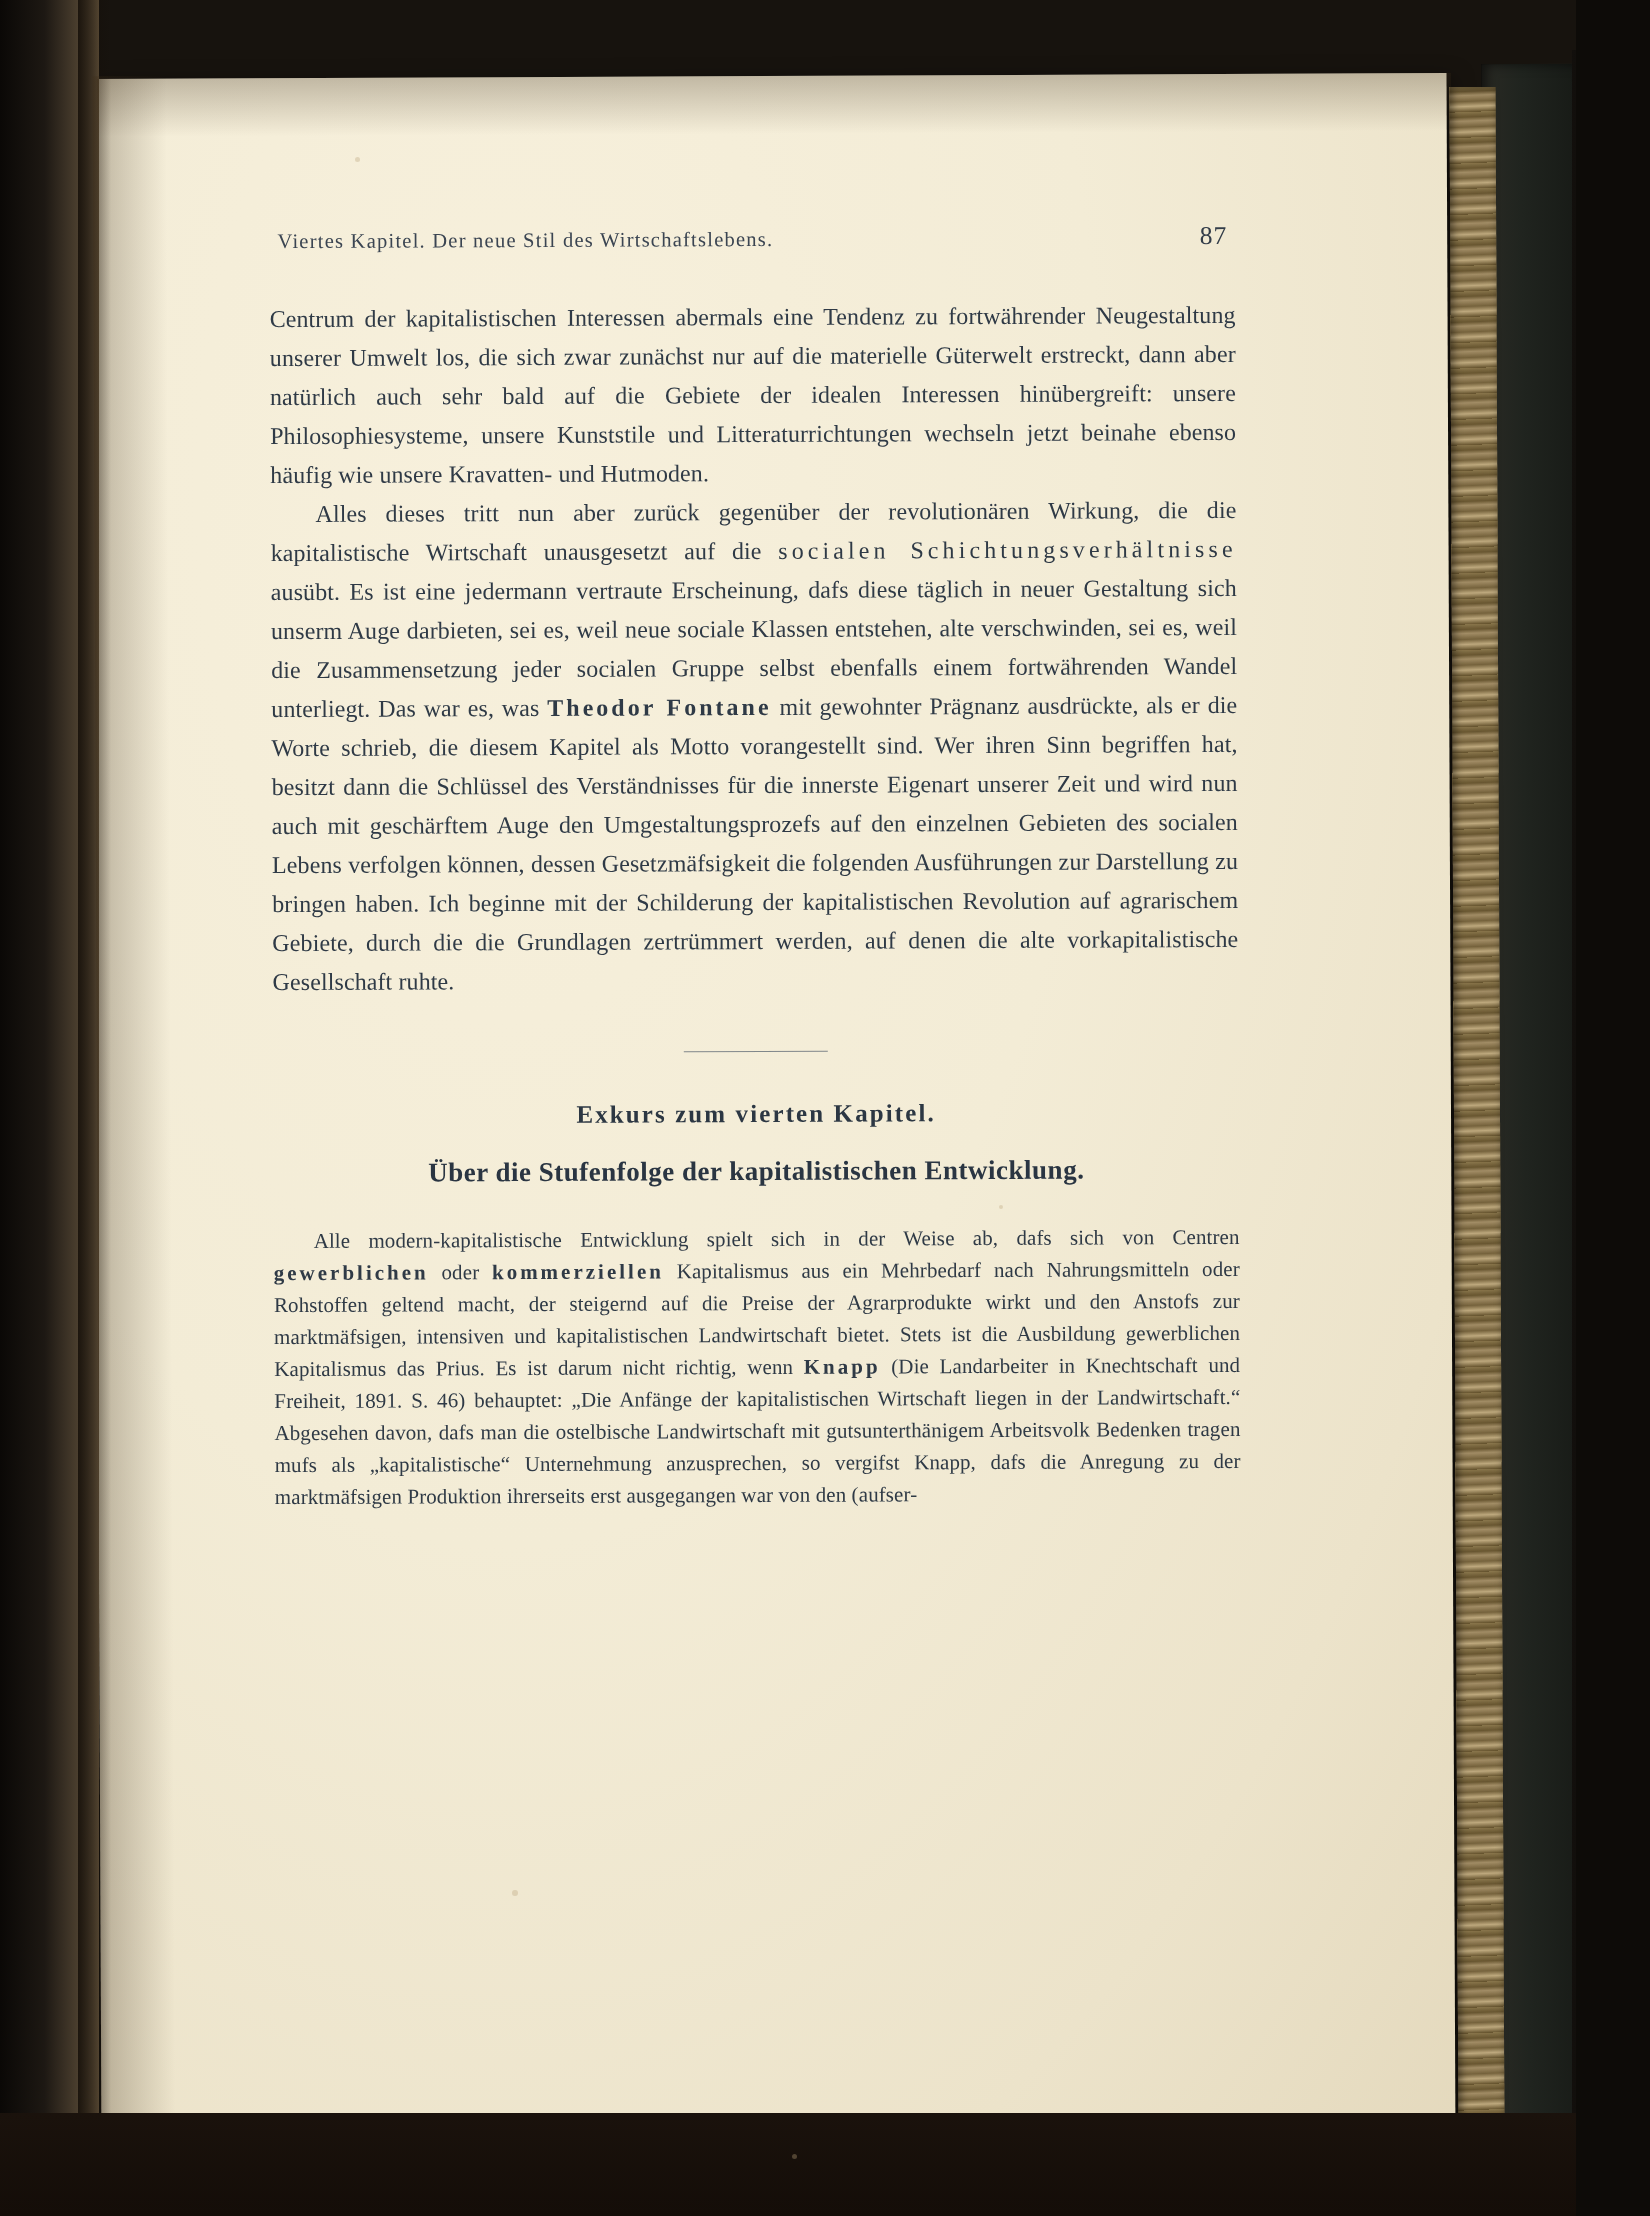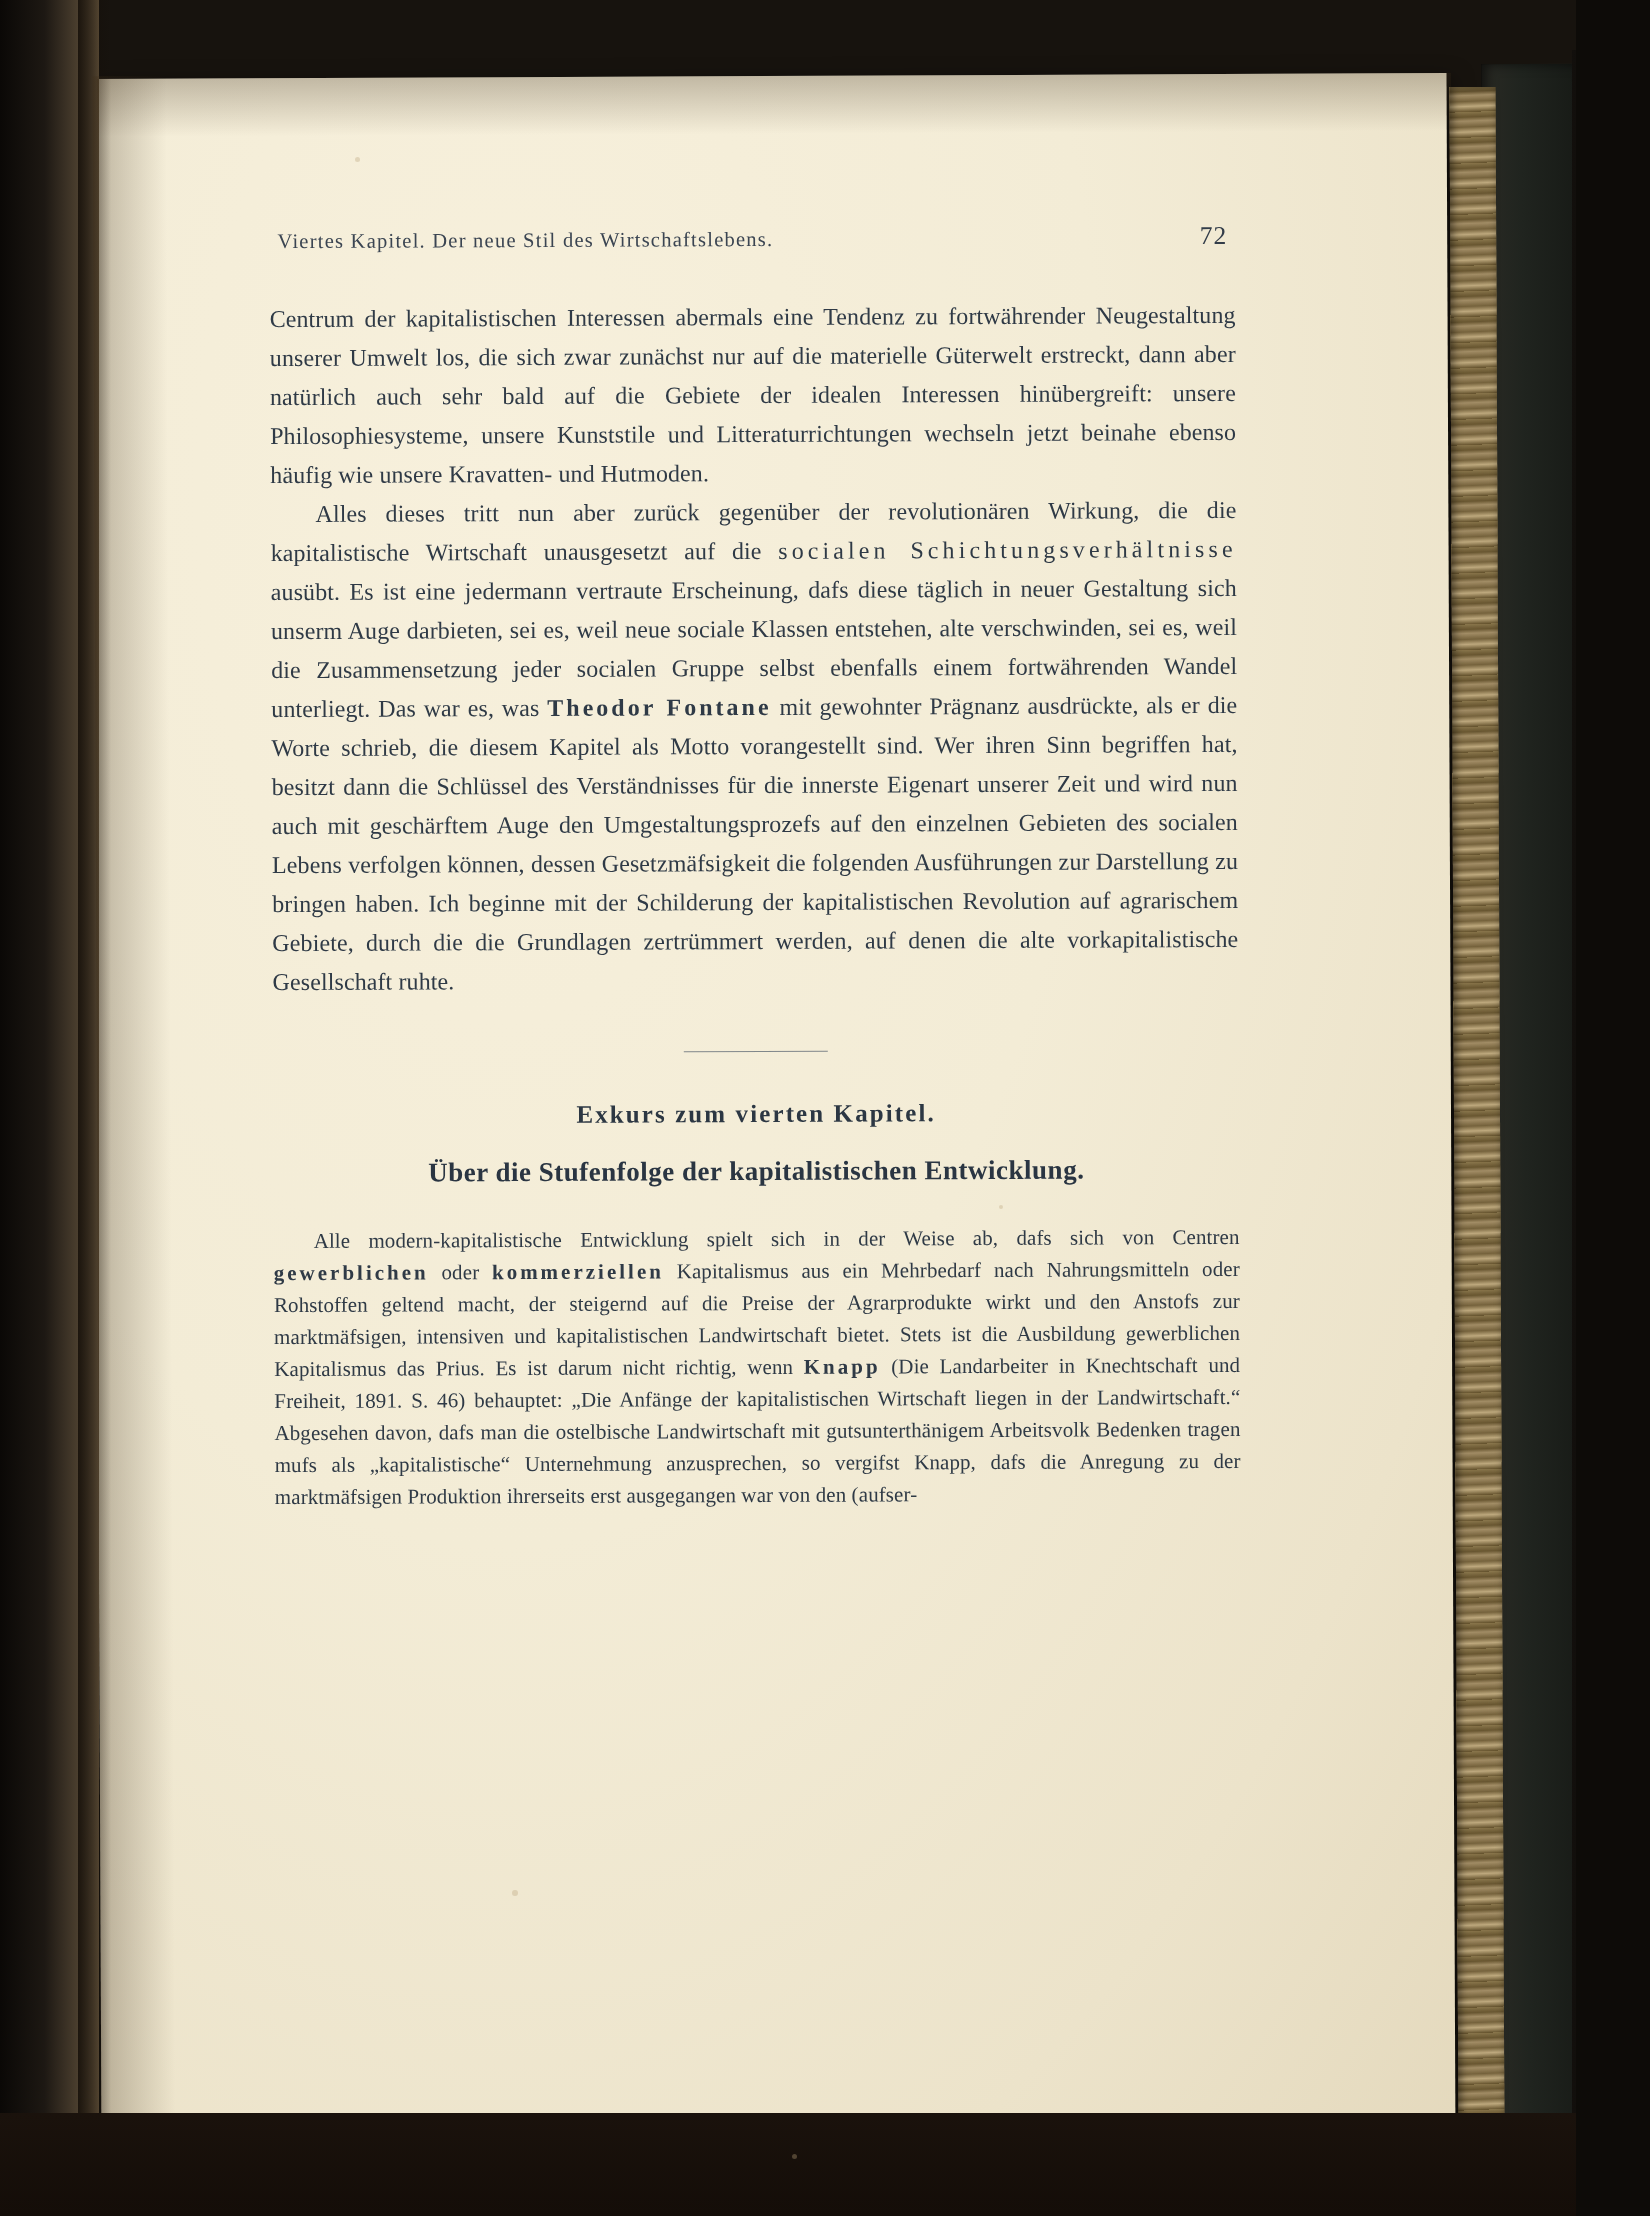--- a/index.html
+++ b/index.html
@@ -224,21 +224,21 @@
 
   <div class="speck" style="left:355px;top:157px;width:5px;height:5px;"></div>
   <div class="speck" style="left:999px;top:1205px;width:4.1px;height:4.1px;"></div>
   <div class="speck" style="left:512px;top:1890px;width:5.8px;height:5.8px;"></div>
   <div class="speck" style="left:792px;top:2154px;width:5px;height:5px;"></div>
 
   <div class="content">
 
     <div class="running-head">
       <span class="rh-title">Viertes Kapitel.   Der neue Stil des Wirtschaftslebens.</span>
-      <span class="rh-page">72</span>
+      <span class="rh-page">87</span>
     </div>
 
     <p class="body">Centrum der kapitalistischen Interessen abermals eine Tendenz zu fortwährender Neugestaltung unserer Umwelt los, die sich zwar zunächst nur auf die materielle Güterwelt erstreckt, dann aber natürlich auch sehr bald auf die Gebiete der idealen Interessen hinübergreift: unsere Philosophiesysteme, unsere Kunststile und Litteraturrichtungen wechseln jetzt beinahe ebenso häufig wie unsere Kravatten- und Hutmoden.</p>
 
     <p class="body indent" style="margin-top:0;">
       <span>Alles dieses tritt nun aber zurück gegenüber der revolutionären Wirkung, die die kapitalistische Wirtschaft unausgesetzt auf die </span><span class="spaced-wide">socialen Schichtungsverhältnisse</span><span> ausübt.  Es ist eine jedermann vertraute Erscheinung, dafs diese täglich in neuer Gestaltung sich unserm Auge darbieten, sei es, weil neue sociale Klassen entstehen, alte verschwinden, sei es, weil die Zusammensetzung jeder socialen Gruppe selbst ebenfalls einem fortwährenden Wandel unterliegt.  Das war es, was </span><span class="spaced">Theodor Fontane</span><span> mit gewohnter Prägnanz ausdrückte, als er die Worte schrieb, die diesem Kapitel als Motto vorangestellt sind.  Wer ihren Sinn begriffen hat, besitzt dann die Schlüssel des Verständnisses für die innerste Eigenart unserer Zeit und wird nun auch mit geschärftem Auge den Umgestaltungsprozefs auf den einzelnen Gebieten des socialen Lebens verfolgen können, dessen Gesetzmäfsigkeit die folgenden Ausführungen zur Darstellung zu bringen haben.  Ich beginne mit der Schilderung der kapitalistischen Revolution auf agrarischem Gebiete, durch die die Grundlagen zertrümmert werden, auf denen die alte vorkapitalistische Gesellschaft ruhte.</span>
     </p>
 
     <div class="rule"></div>
 

